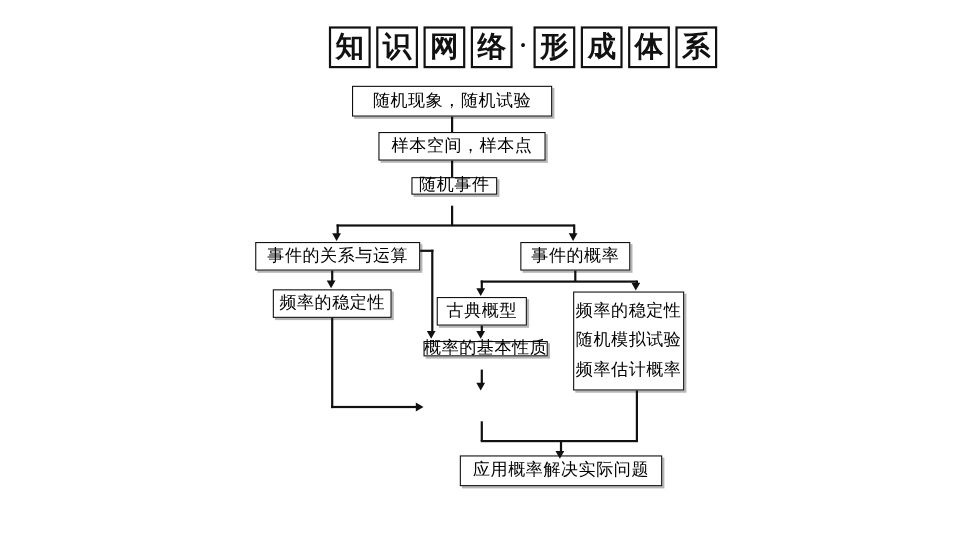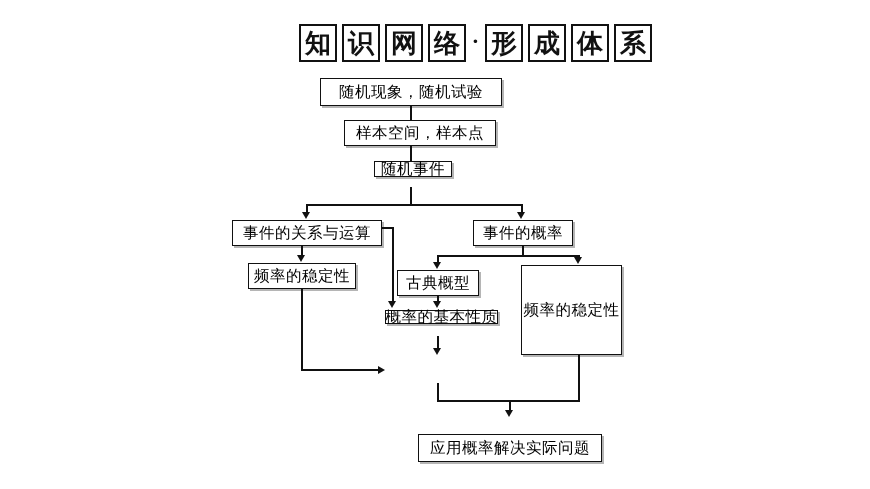--- a/index.html
+++ b/index.html
@@ -136,28 +136,30 @@
   <div class="node" style="left:248px; top:263px; width:108px; height:26px;">
     <span class="ln">频率的稳定性</span>
   </div>
 
   <div class="node" style="left:397px; top:270px; width:82px; height:26px;">
     <span class="ln">古典概型</span>
   </div>
 
   <div class="node multiline" style="left:521px; top:265px; width:101px; height:90px;">
     <span class="ln">频率的稳定性</span>
+    <span class="ln">随机模拟试验</span>
+    <span class="ln">频率估计概率</span>
   </div>
 
   <div class="node" style="left:385px; top:310px; width:113px; height:14px;">
     <span class="ln">概率的基本性质</span>
   </div>
 
 
-  <div class="node" style="left:418px; top:434px; width:184px; height:28px;">
+  <div class="node" style="left:418px; top:414px; width:184px; height:28px;">
     <span class="ln">应用概率解决实际问题</span>
   </div>
 
   <div class="vline" style="left:410px; top:106px; height:14px;"></div>
 
   <div class="vline" style="left:410px; top:146px; height:15px;"></div>
 
   <div class="vline" style="left:410px; top:187px; height:18px;"></div>
   <div class="hline" style="left:306px; top:204px; width:216px;"></div>
   <div class="vline" style="left:306px; top:204px; height:9px;"></div>

